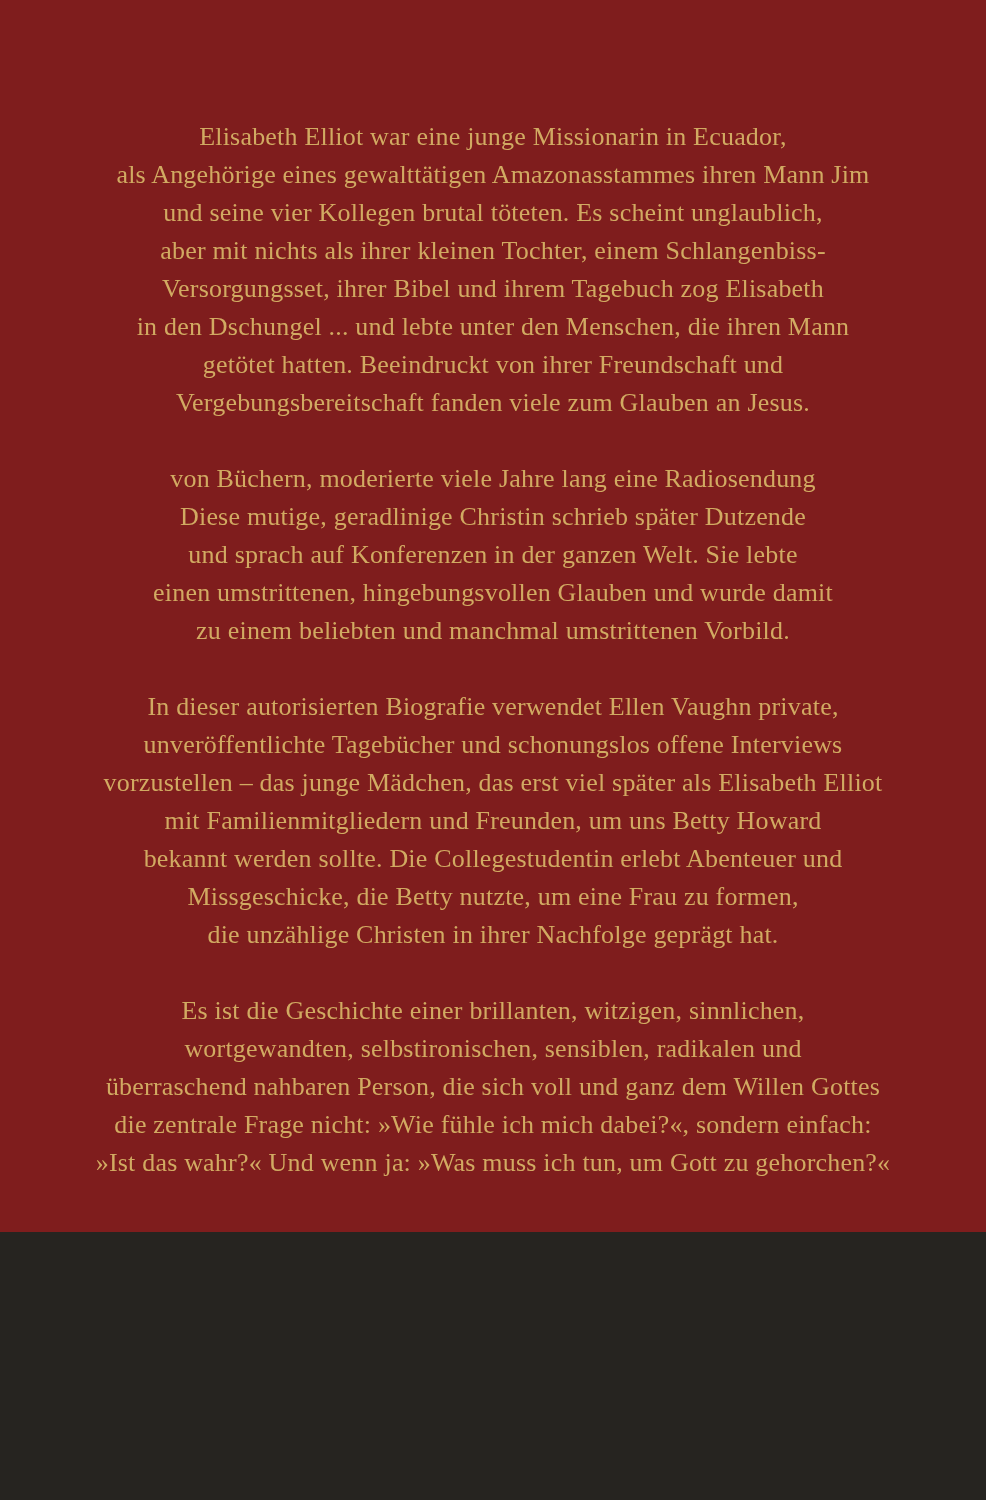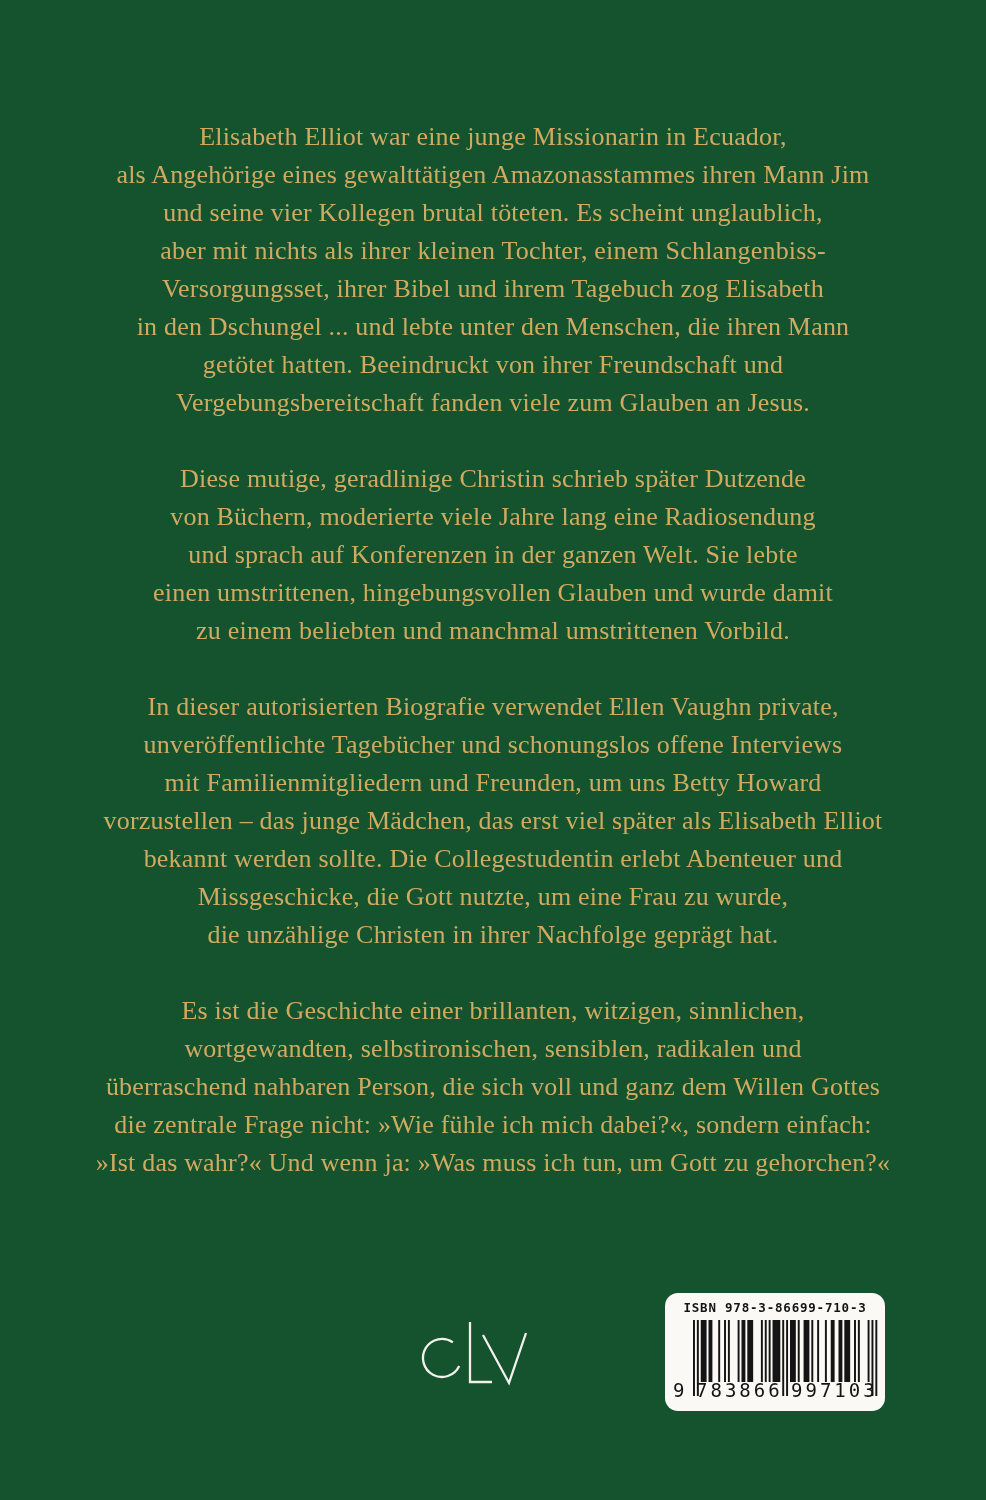--- a/index.html
+++ b/index.html
@@ -3,22 +3,22 @@
 <meta charset="utf-8">
 <style>
   html, body {
     margin: 0;
     padding: 0;
     background: #262420;
   }
   .cover {
     position: relative;
     width: 986px;
-    height: 1500px;
-    background: #14532d;
+    height: 1232px;
+    background: #7f1d1d;
     overflow: hidden;
     font-family: "Liberation Serif", serif;
   }
   .back-text {
     position: absolute;
     top: 118px;
     left: 0;
     width: 100%;
     text-align: center;
     color: #d1aa62;
@@ -97,34 +97,34 @@
       <div>als Angehörige eines gewalttätigen Amazonasstammes ihren Mann Jim</div>
       <div>und seine vier Kollegen brutal töteten. Es scheint unglaublich,</div>
       <div>aber mit nichts als ihrer kleinen Tochter, einem Schlangenbiss-</div>
       <div>Versorgungsset, ihrer Bibel und ihrem Tagebuch zog Elisabeth</div>
       <div>in den Dschungel ... und lebte unter den Menschen, die ihren Mann</div>
       <div>getötet hatten. Beeindruckt von ihrer Freundschaft und</div>
       <div>Vergebungsbereitschaft fanden viele zum Glauben an Jesus.</div>
     <p></p>
     <p>
       </p>
+      <div>von Büchern, moderierte viele Jahre lang eine Radiosendung</div>
       <div>Diese mutige, geradlinige Christin schrieb später Dutzende</div>
-      <div>von Büchern, moderierte viele Jahre lang eine Radiosendung</div>
       <div>und sprach auf Konferenzen in der ganzen Welt. Sie lebte</div>
       <div>einen umstrittenen, hingebungsvollen Glauben und wurde damit</div>
       <div>zu einem beliebten und manchmal umstrittenen Vorbild.</div>
     <p></p>
     <p>
       </p>
       <div>In dieser autorisierten Biografie verwendet Ellen Vaughn private,</div>
       <div>unveröffentlichte Tagebücher und schonungslos offene Interviews</div>
+      <div>vorzustellen – das junge Mädchen, das erst viel später als Elisabeth Elliot</div>
       <div>mit Familienmitgliedern und Freunden, um uns Betty Howard</div>
-      <div>vorzustellen – das junge Mädchen, das erst viel später als Elisabeth Elliot</div>
       <div>bekannt werden sollte. Die Collegestudentin erlebt Abenteuer und</div>
-      <div>Missgeschicke, die Gott nutzte, um eine Frau zu wurde,</div>
+      <div>Missgeschicke, die Betty nutzte, um eine Frau zu formen,</div>
       <div>die unzählige Christen in ihrer Nachfolge geprägt hat.</div>
     <p></p>
     <p>
       </p>
       <div>Es ist die Geschichte einer brillanten, witzigen, sinnlichen,</div>
       <div>wortgewandten, selbstironischen, sensiblen, radikalen und</div>
       <div>überraschend nahbaren Person, die sich voll und ganz dem Willen Gottes</div>
       <div>die zentrale Frage nicht: »Wie fühle ich mich dabei?«, sondern einfach:</div>
       <div>»Ist das wahr?« Und wenn ja: »Was muss ich tun, um Gott zu gehorchen?«</div>
     <p></p>

